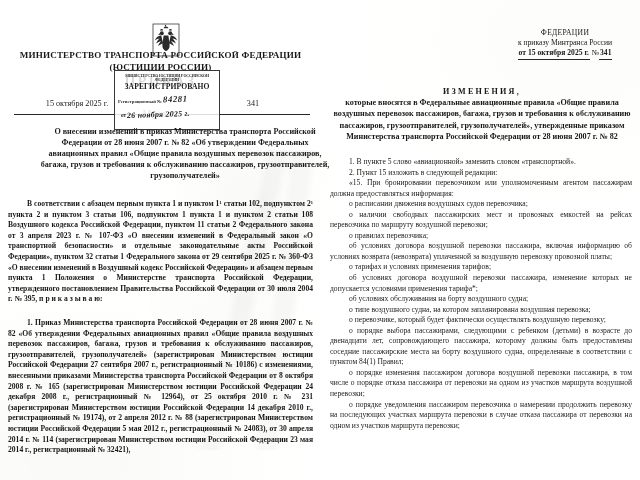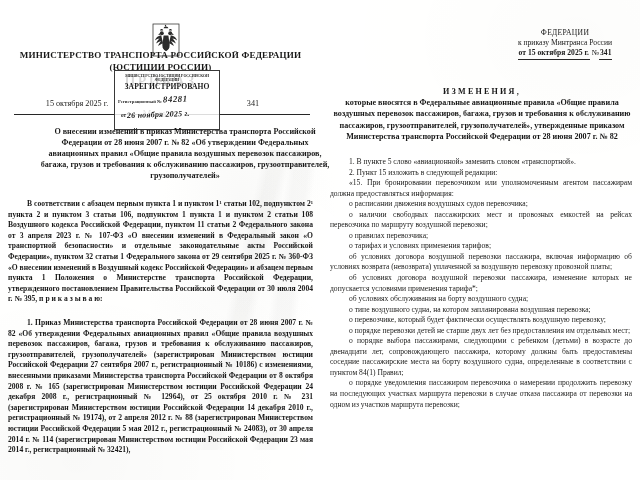--- a/index.html
+++ b/index.html
@@ -335,25 +335,25 @@
       <div>которые вносятся в Федеральные авиационные правила «Общие правила воздушных перевозок пассажиров, багажа, грузов и требования к обслуживанию пассажиров, грузоотправителей, грузополучателей», утвержденные приказом Министерства транспорта Российской Федерации от 28 июня 2007 г. № 82</div>
     </div>
 
     <div id="right-body">
         <p class="ind">1. В пункте 5 слово «авиационной» заменить словом «транспортной».</p>
         <p class="ind">2. Пункт 15 изложить в следующей редакции:</p>
         <p class="ind">«15. При бронировании перевозчиком или уполномоченным агентом пассажирам должна предоставляться информация:</p>
         <p class="ind">о расписании движения воздушных судов перевозчика;</p>
         <p class="ind">о наличии свободных пассажирских мест и провозных емкостей на рейсах перевозчика по маршруту воздушной перевозки;</p>
         <p class="ind">о правилах перевозчика;</p>
+        <p class="ind">об условиях договора воздушной перевозки пассажира, включая информацию об условиях возврата (невозврата) уплаченной за воздушную перевозку провозной платы;</p>
         <p class="ind">о тарифах и условиях применения тарифов;</p>
-        <p class="ind">об условиях договора воздушной перевозки пассажира, включая информацию об условиях возврата (невозврата) уплаченной за воздушную перевозку провозной платы;</p>
         <p class="ind">об условиях договора воздушной перевозки пассажира, изменение которых не допускается условиями применения тарифа*;</p>
         <p class="ind">об условиях обслуживания на борту воздушного судна;</p>
         <p class="ind">о типе воздушного судна, на котором запланирована воздушная перевозка;</p>
         <p class="ind">о перевозчике, который будет фактически осуществлять воздушную перевозку;</p>
-        <p class="ind">о порядке перевозки детей не старше двух лет без предоставления им отдельных мест;</p>
         <p class="ind">о порядке выбора пассажирами, следующими с ребенком (детьми) в возрасте до двенадцати лет, сопровождающего пассажира, которому должны быть предоставлены соседние пассажирские места на борту воздушного судна, определенные в соответствии с пунктом 84(1) Правил;</p>
+        <p class="ind">о порядке изменения пассажиром договора воздушной перевозки пассажира, в том числе о порядке отказа пассажира от перевозки на одном из участков маршрута воздушной перевозки;</p>
         <p class="ind">о порядке уведомления пассажиром перевозчика о намерении продолжить перевозку на последующих участках маршрута перевозки в случае отказа пассажира от перевозки на одном из участков маршрута перевозки;</p>
       </div>
   </div>
 
 </div>
 
 </body></html>

